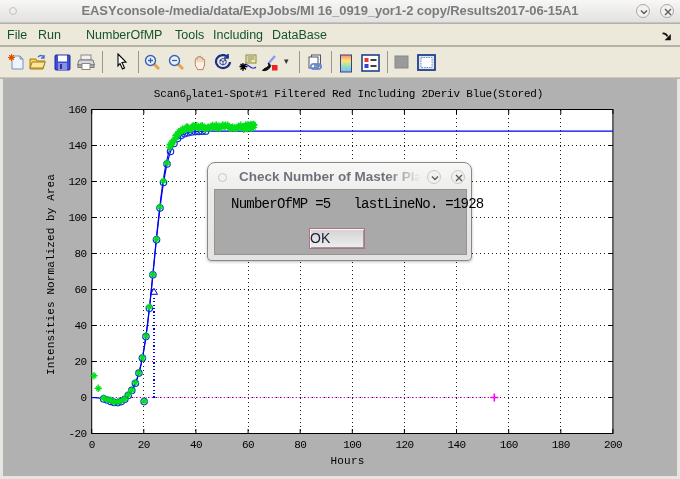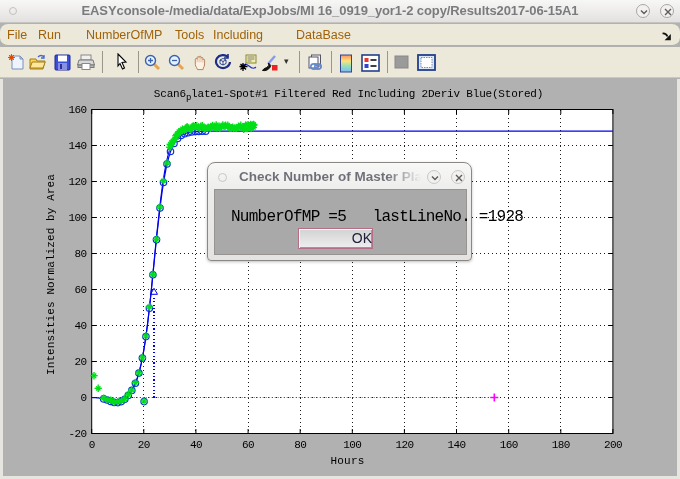--- a/index.html
+++ b/index.html
@@ -6,21 +6,21 @@
 .titlebar { position:absolute; left:0; top:0; width:680px; height:23px;
   background:linear-gradient(#f7f7f6,#e9e8e6 70%,#e2e1df); border-bottom:1px solid #c6c4c0; }
 .titlebar .ticon { position:absolute; left:9px; top:7px; width:8px; height:8px;
   border:1.5px solid #c2c1bf; border-radius:50%; }
 .titlebar .ttext { position:absolute; left:0; top:3px; width:660px; text-align:center;
   font-weight:bold; font-size:13px; color:#7b7b7d; letter-spacing:-0.1px; }
 .wbtn { position:absolute; top:4px; width:14px; height:14px; border-radius:50%;
   border:1.5px solid #a9a8a6; background:#f2f1ef; }
 .wbtn svg { position:absolute; left:1.5px; top:1.5px; }
 .menubar { position:absolute; left:0; top:24px; width:680px; height:22px; background:#ece9da;
-  border-bottom:1px solid #b5b09b; font-size:12.5px; color:#a16207;border-radius:8px; }
+  border-bottom:1px solid #b5b09b; font-size:12.5px; color:#14532d; }
 .menubar span { position:absolute; top:4px; }
 .toolbar { position:absolute; left:0; top:47px; width:680px; height:31px; background:#ece9da;
   border-bottom:1px solid #cdc9b8; }
 .ti { position:absolute; top:7px; }
 .tsep { position:absolute; top:4px; width:1px; height:22px; background:#9a968a; }
 .tdrop { position:absolute; left:284px; top:9px; font-size:9px; color:#333; }
 </style></head><body>
 <div class="titlebar">
   <div class="ticon"></div>
   <div class="ttext">EASYconsole-/media/data/ExpJobs/MI 16_0919_yor1-2 copy/Results2017-06-15A1</div>
@@ -34,21 +34,21 @@
         <path d="M2 2 L8 8 M8 2 L2 8" fill="none" stroke="#5c5b59" stroke-width="1.4"></path>
       </svg>
     </div>
 </div>
 <div class="menubar">
   <span style="left:7px">File</span>
     <span style="left:38px">Run</span>
     <span style="left:86px">NumberOfMP</span>
   <span style="left:175px">Tools</span>
     <span style="left:213px">Including</span>
-    <span style="left:296px">DataBase</span>
+    <span style="left:272px">DataBase</span>
   <svg style="position:absolute;left:662px;top:8px" width="10" height="9" viewBox="0 0 10 9">
       <path d="M0.5 1.5 Q4 1 5.5 4.5" fill="none" stroke="#111" stroke-width="1.7"></path>
       <path d="M8.8 2 V8.2 H2.6 Z" fill="#111"></path>
     </svg>
 </div>
 <div class="toolbar">
 <svg class="ti" style="left:8px" width="17" height="17" viewBox="0 0 17 17">
       <path d="M4 2 h8 l3 3 v10 h-11 z" fill="#eef4fe" stroke="#7a90b8"></path>
       <path d="M12 2 l3 3 h-3 z" fill="#c6d6f0" stroke="#7a90b8"></path>
       <circle cx="3.5" cy="3.5" r="2.6" fill="#ff8800" opacity="0.9"></circle>
@@ -723,18 +723,18 @@
       <svg width="10" height="10" viewBox="0 0 10 10">
         <path d="M2 3.5 L5 6.5 L8 3.5" fill="none" stroke="#5c5b59" stroke-width="1.4"></path>
       </svg>
     </div>
   <div class="wbtn" style="left:243px;top:7px;border-color:#c9c8c6">
       <svg width="10" height="10" viewBox="0 0 10 10">
         <path d="M2 2 L8 8 M8 2 L2 8" fill="none" stroke="#5c5b59" stroke-width="1.4"></path>
       </svg>
     </div>
   <div style="position:absolute;left:6px;top:26px;width:253px;height:66px;background:#a9a9a9;border:1px solid #979390">
-    <div style="position:absolute;left:16px;top:18px;font-family:'Liberation Mono',monospace;font-size:16px;letter-spacing:-0.75px;color:#000;white-space:pre">NumberOfMP =5   lastLineNo. =1928</div>
-    <div style="position:absolute;left:83px;top:38px;width:75px;height:21px;border:1px solid #b46f88;background:linear-gradient(#d2d2d2,#efefef);box-shadow:inset 1px 1px 0 #f8f8f8, inset -1px -1px 0 #9a9a9a;text-align:right;font-size:14px;color:#20203a;line-height:19px">OK</div>
+    <div style="position:absolute;left:16px;top:6px;font-family:'Liberation Mono',monospace;font-size:14px;letter-spacing:-0.75px;color:#000;white-space:pre">NumberOfMP =5   lastLineNo. =1928</div>
+    <div style="position:absolute;left:94px;top:38px;width:56px;height:21px;border:1px solid #b46f88;background:linear-gradient(#d2d2d2,#efefef);box-shadow:inset 1px 1px 0 #f8f8f8, inset -1px -1px 0 #9a9a9a;text-align:left;font-size:14px;color:#20203a;line-height:19px">OK</div>
   </div>
 </div>
 <div style="position:absolute;left:0;top:79px;width:3px;height:397px;background:#e7e5e0"></div>
 <div style="position:absolute;right:0;top:79px;width:3px;height:397px;background:#e7e5e0"></div>
 <div style="position:absolute;left:0;bottom:0;width:680px;height:3px;background:#e7e5e0"></div>
 </body></html>

